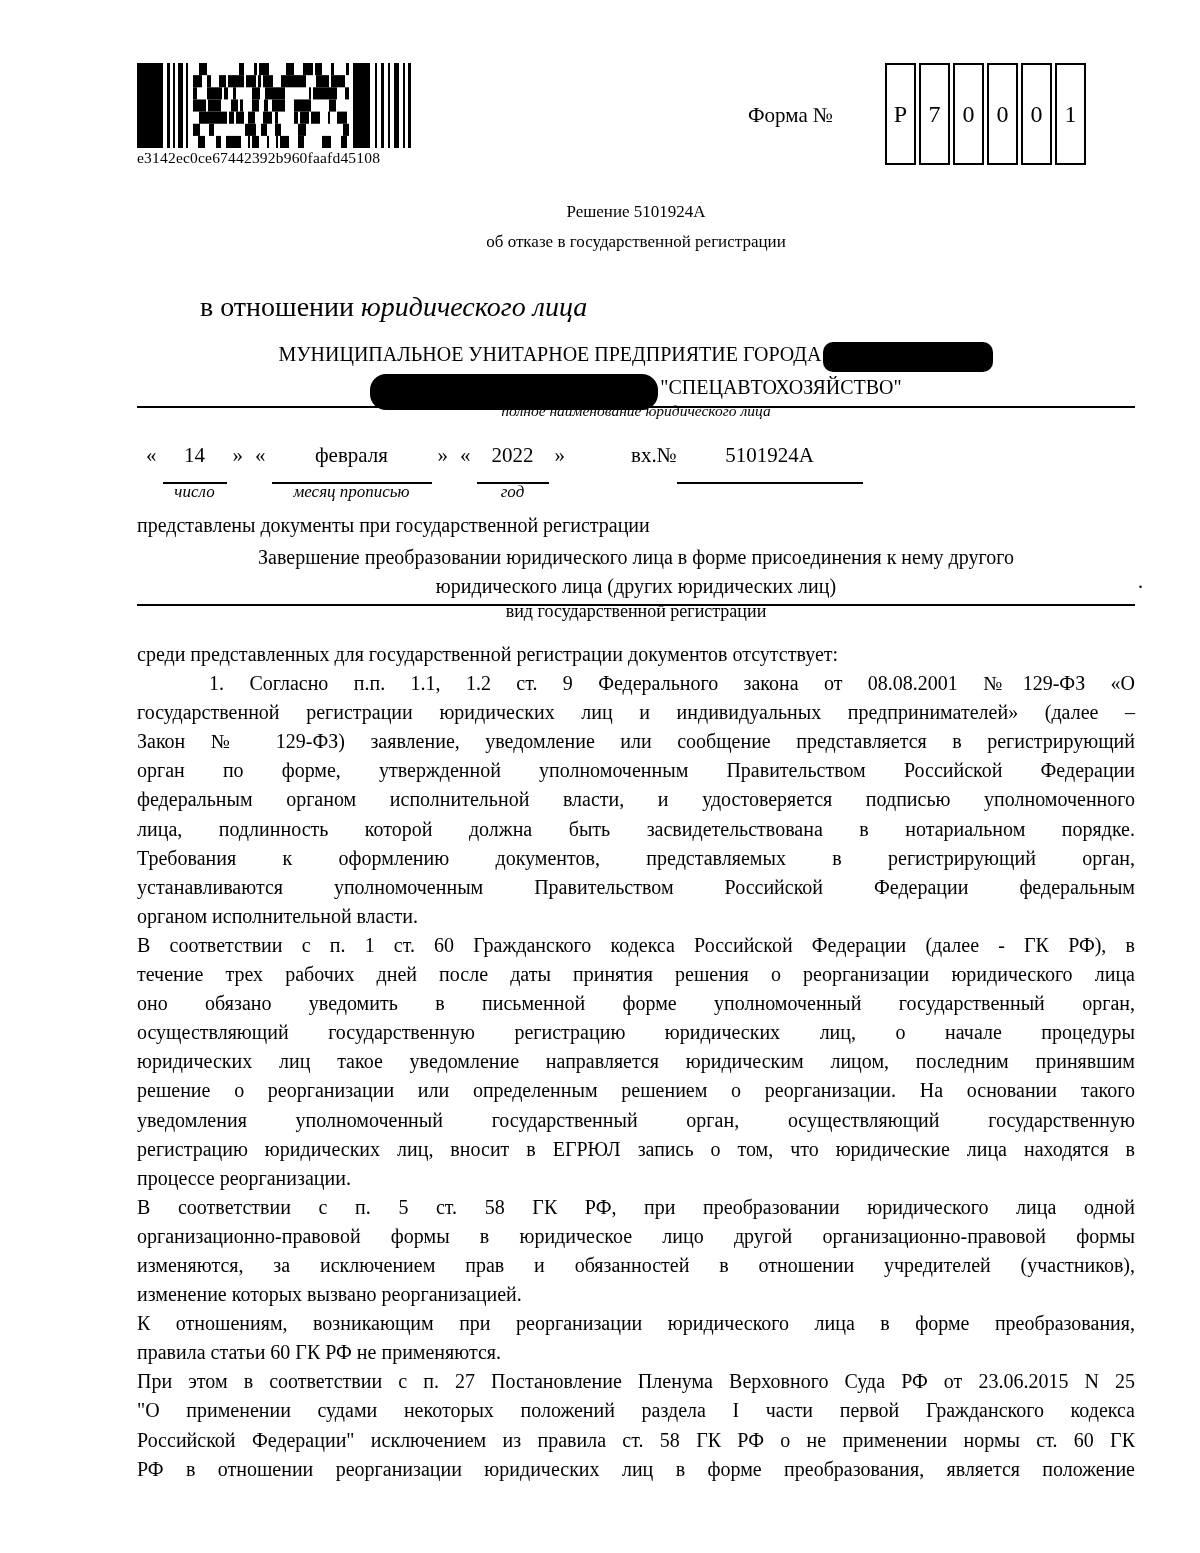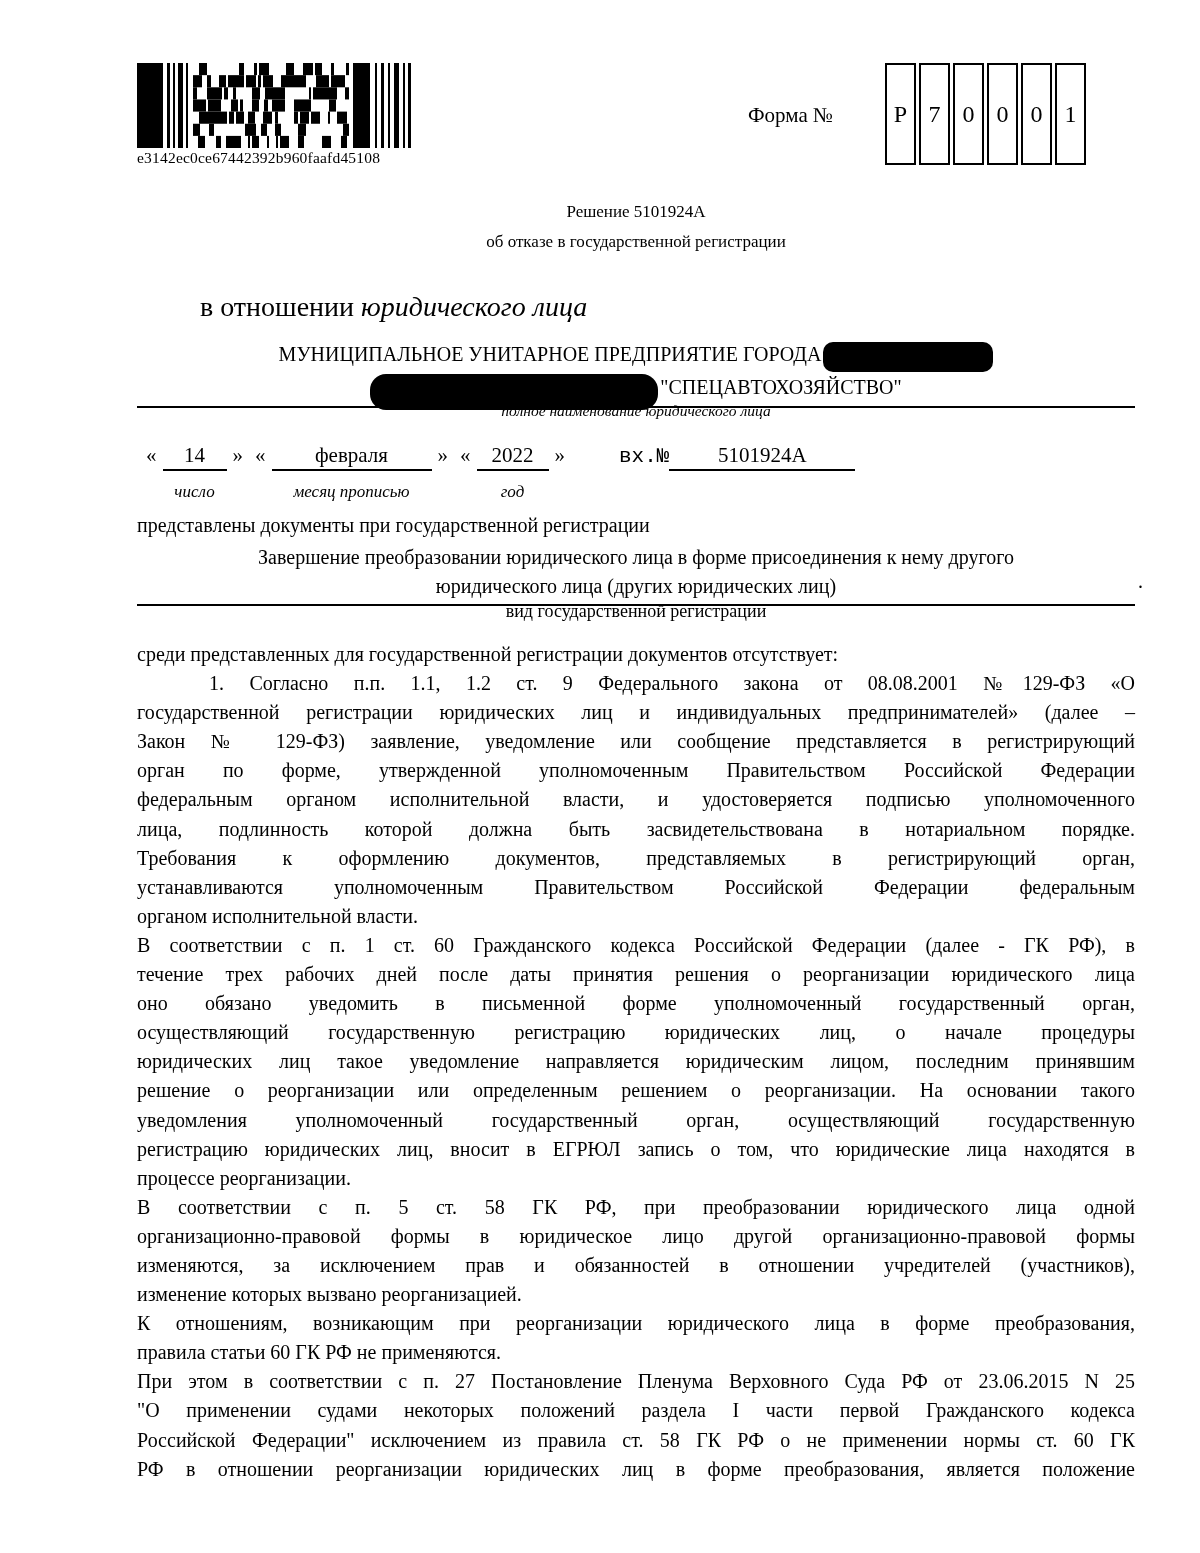--- a/index.html
+++ b/index.html
@@ -75,31 +75,31 @@
 
   
   .date-row {
     position: absolute; left: 140px; top: 443px; width: 998px;
     font-size: 21px; display: flex; align-items: baseline; white-space: nowrap;
   }
   .q { padding: 0 6px; }
   .blank {
     display: inline-block; position: relative;
     border-bottom: 2px solid #000;
-    text-align: center; padding-bottom: 1px;
+    text-align: center; padding-bottom: 14px;
   }
   .blank .lbl {
     position: absolute; top: 39px; left: 50%; transform: translateX(-50%);
     font-size: 17px; white-space: nowrap; font-style: italic;
   }
   .w-day { width: 64px; }
   .w-month { width: 160px; }
   .w-year { width: 72px; }
   .w-num { width: 186px; }
-  .inc-label { margin-left: 48px; font-family: Liberation Mono, monospace; }
+  .inc-label { margin-left: 60px; }
 
   
   .submitted-line {
     position: absolute; left: 137px; top: 514px;
     font-size: 20px; white-space: nowrap;
   }
 
   
   .regtype-block {
     position: absolute; left: 137px; top: 543px; width: 998px;

